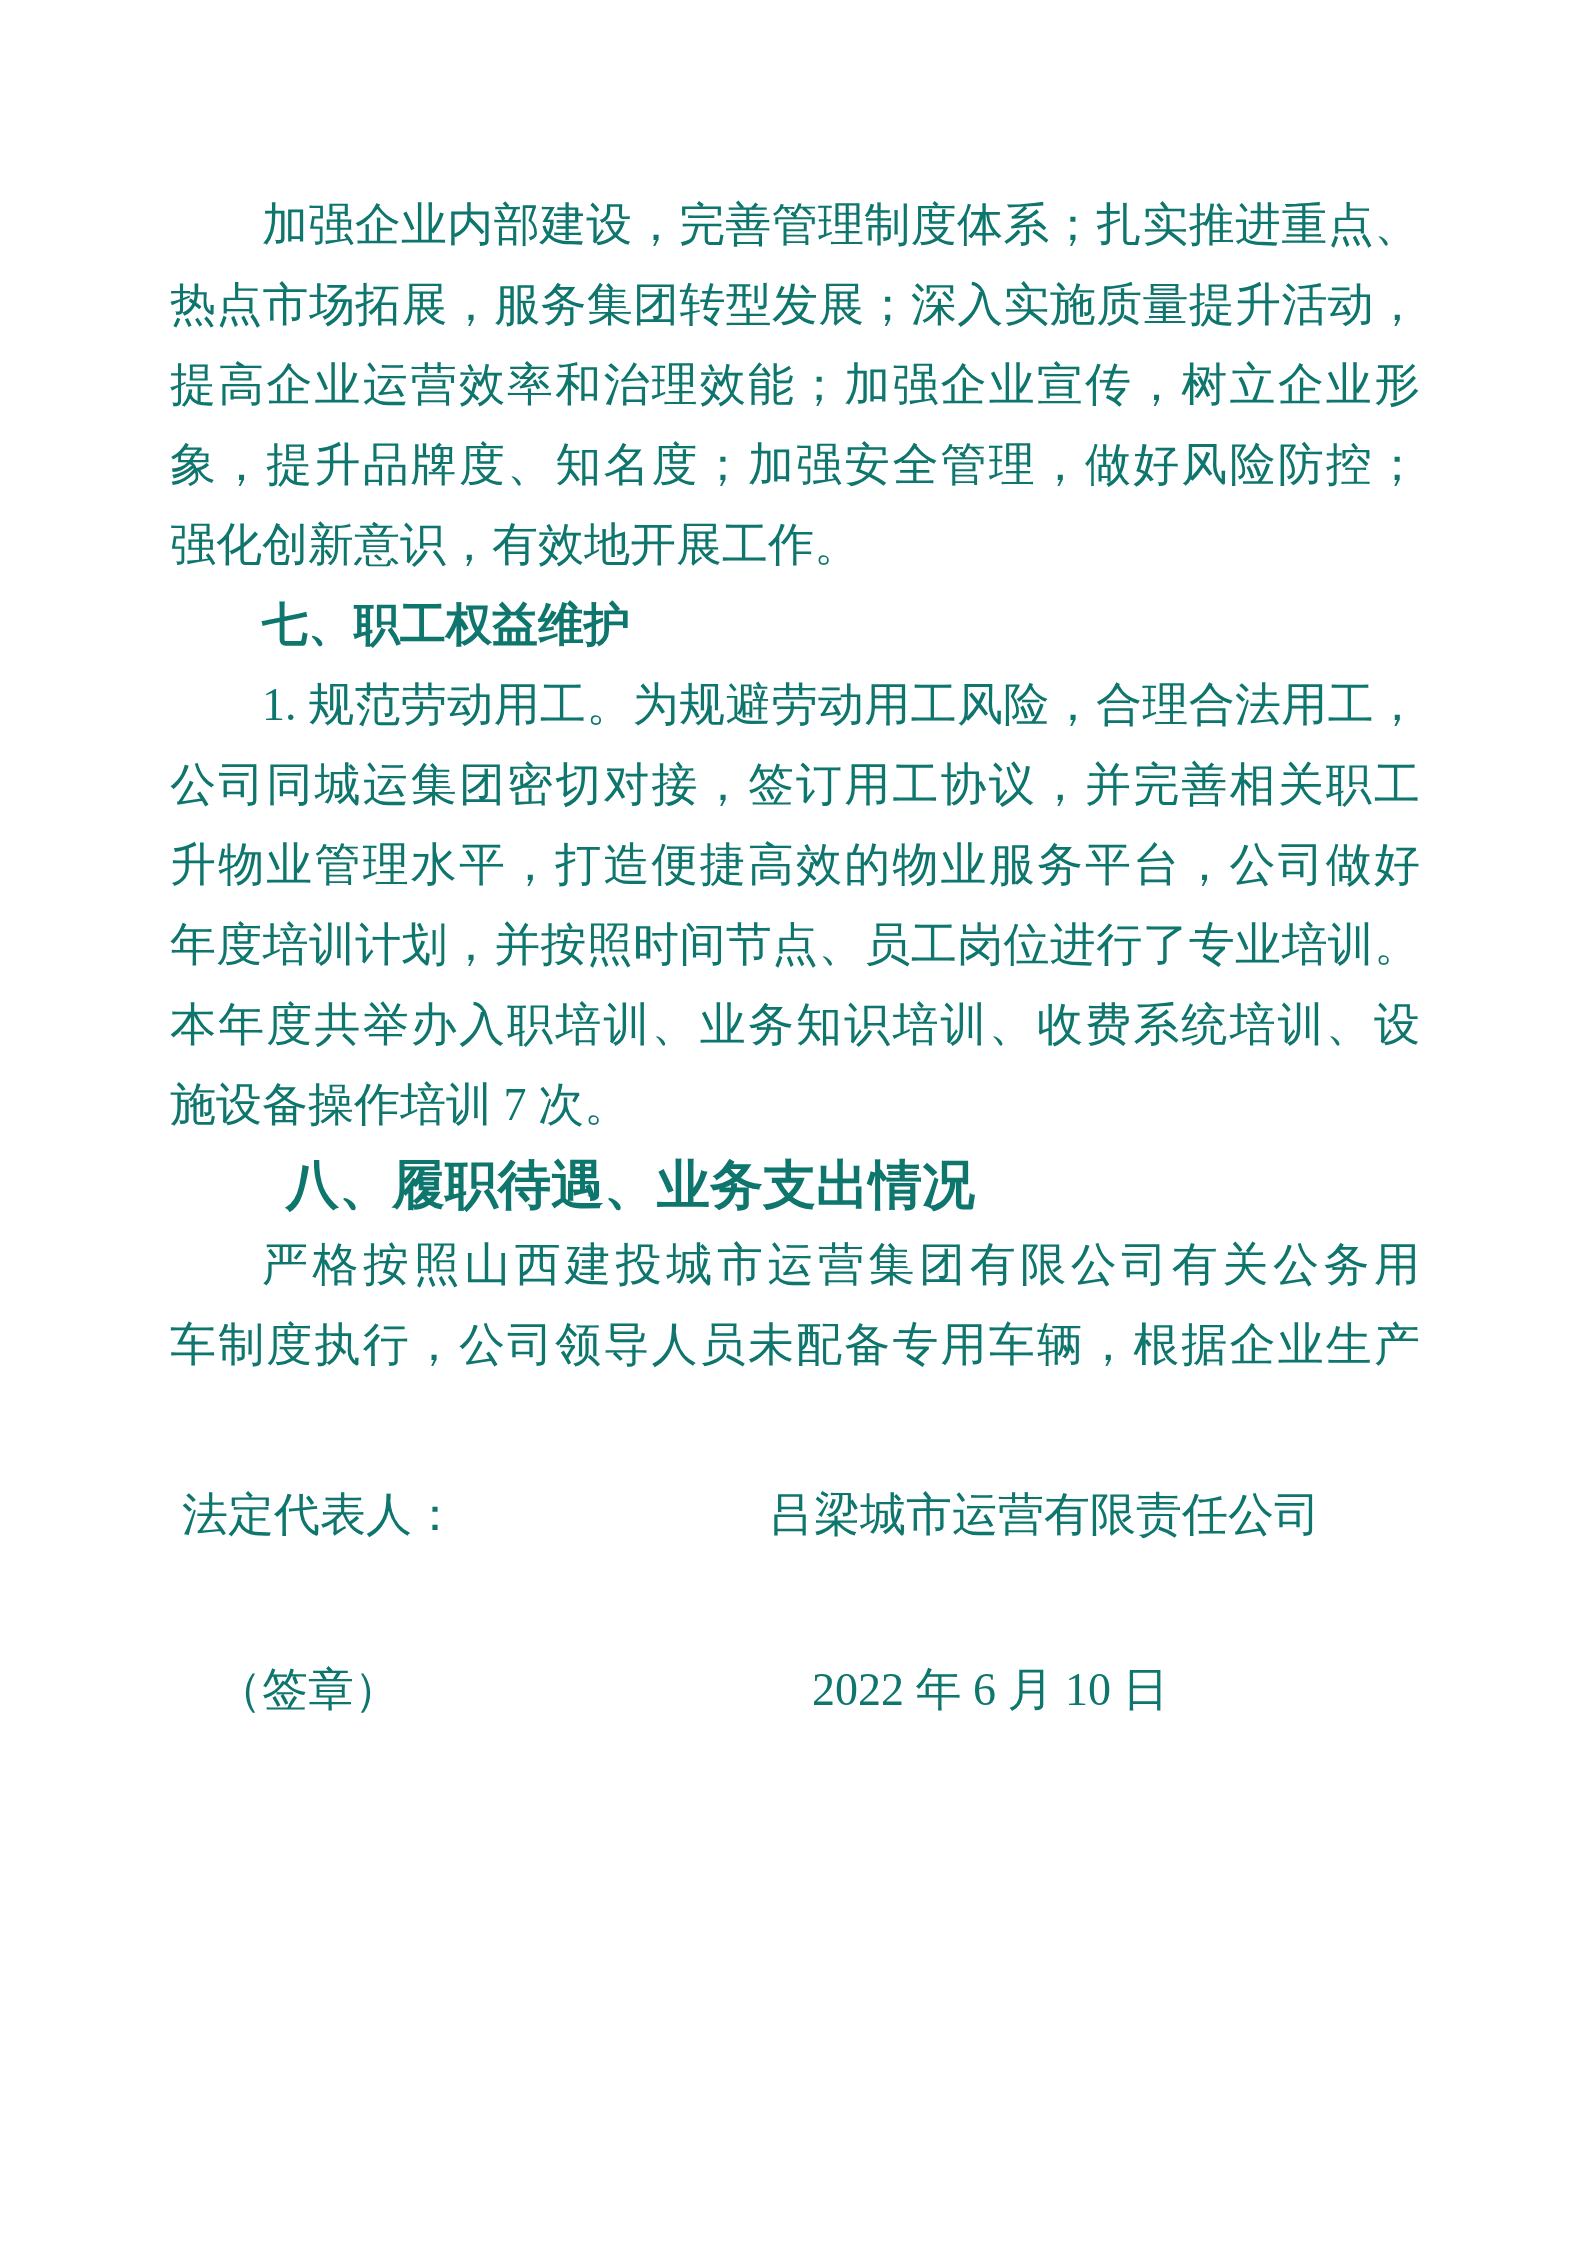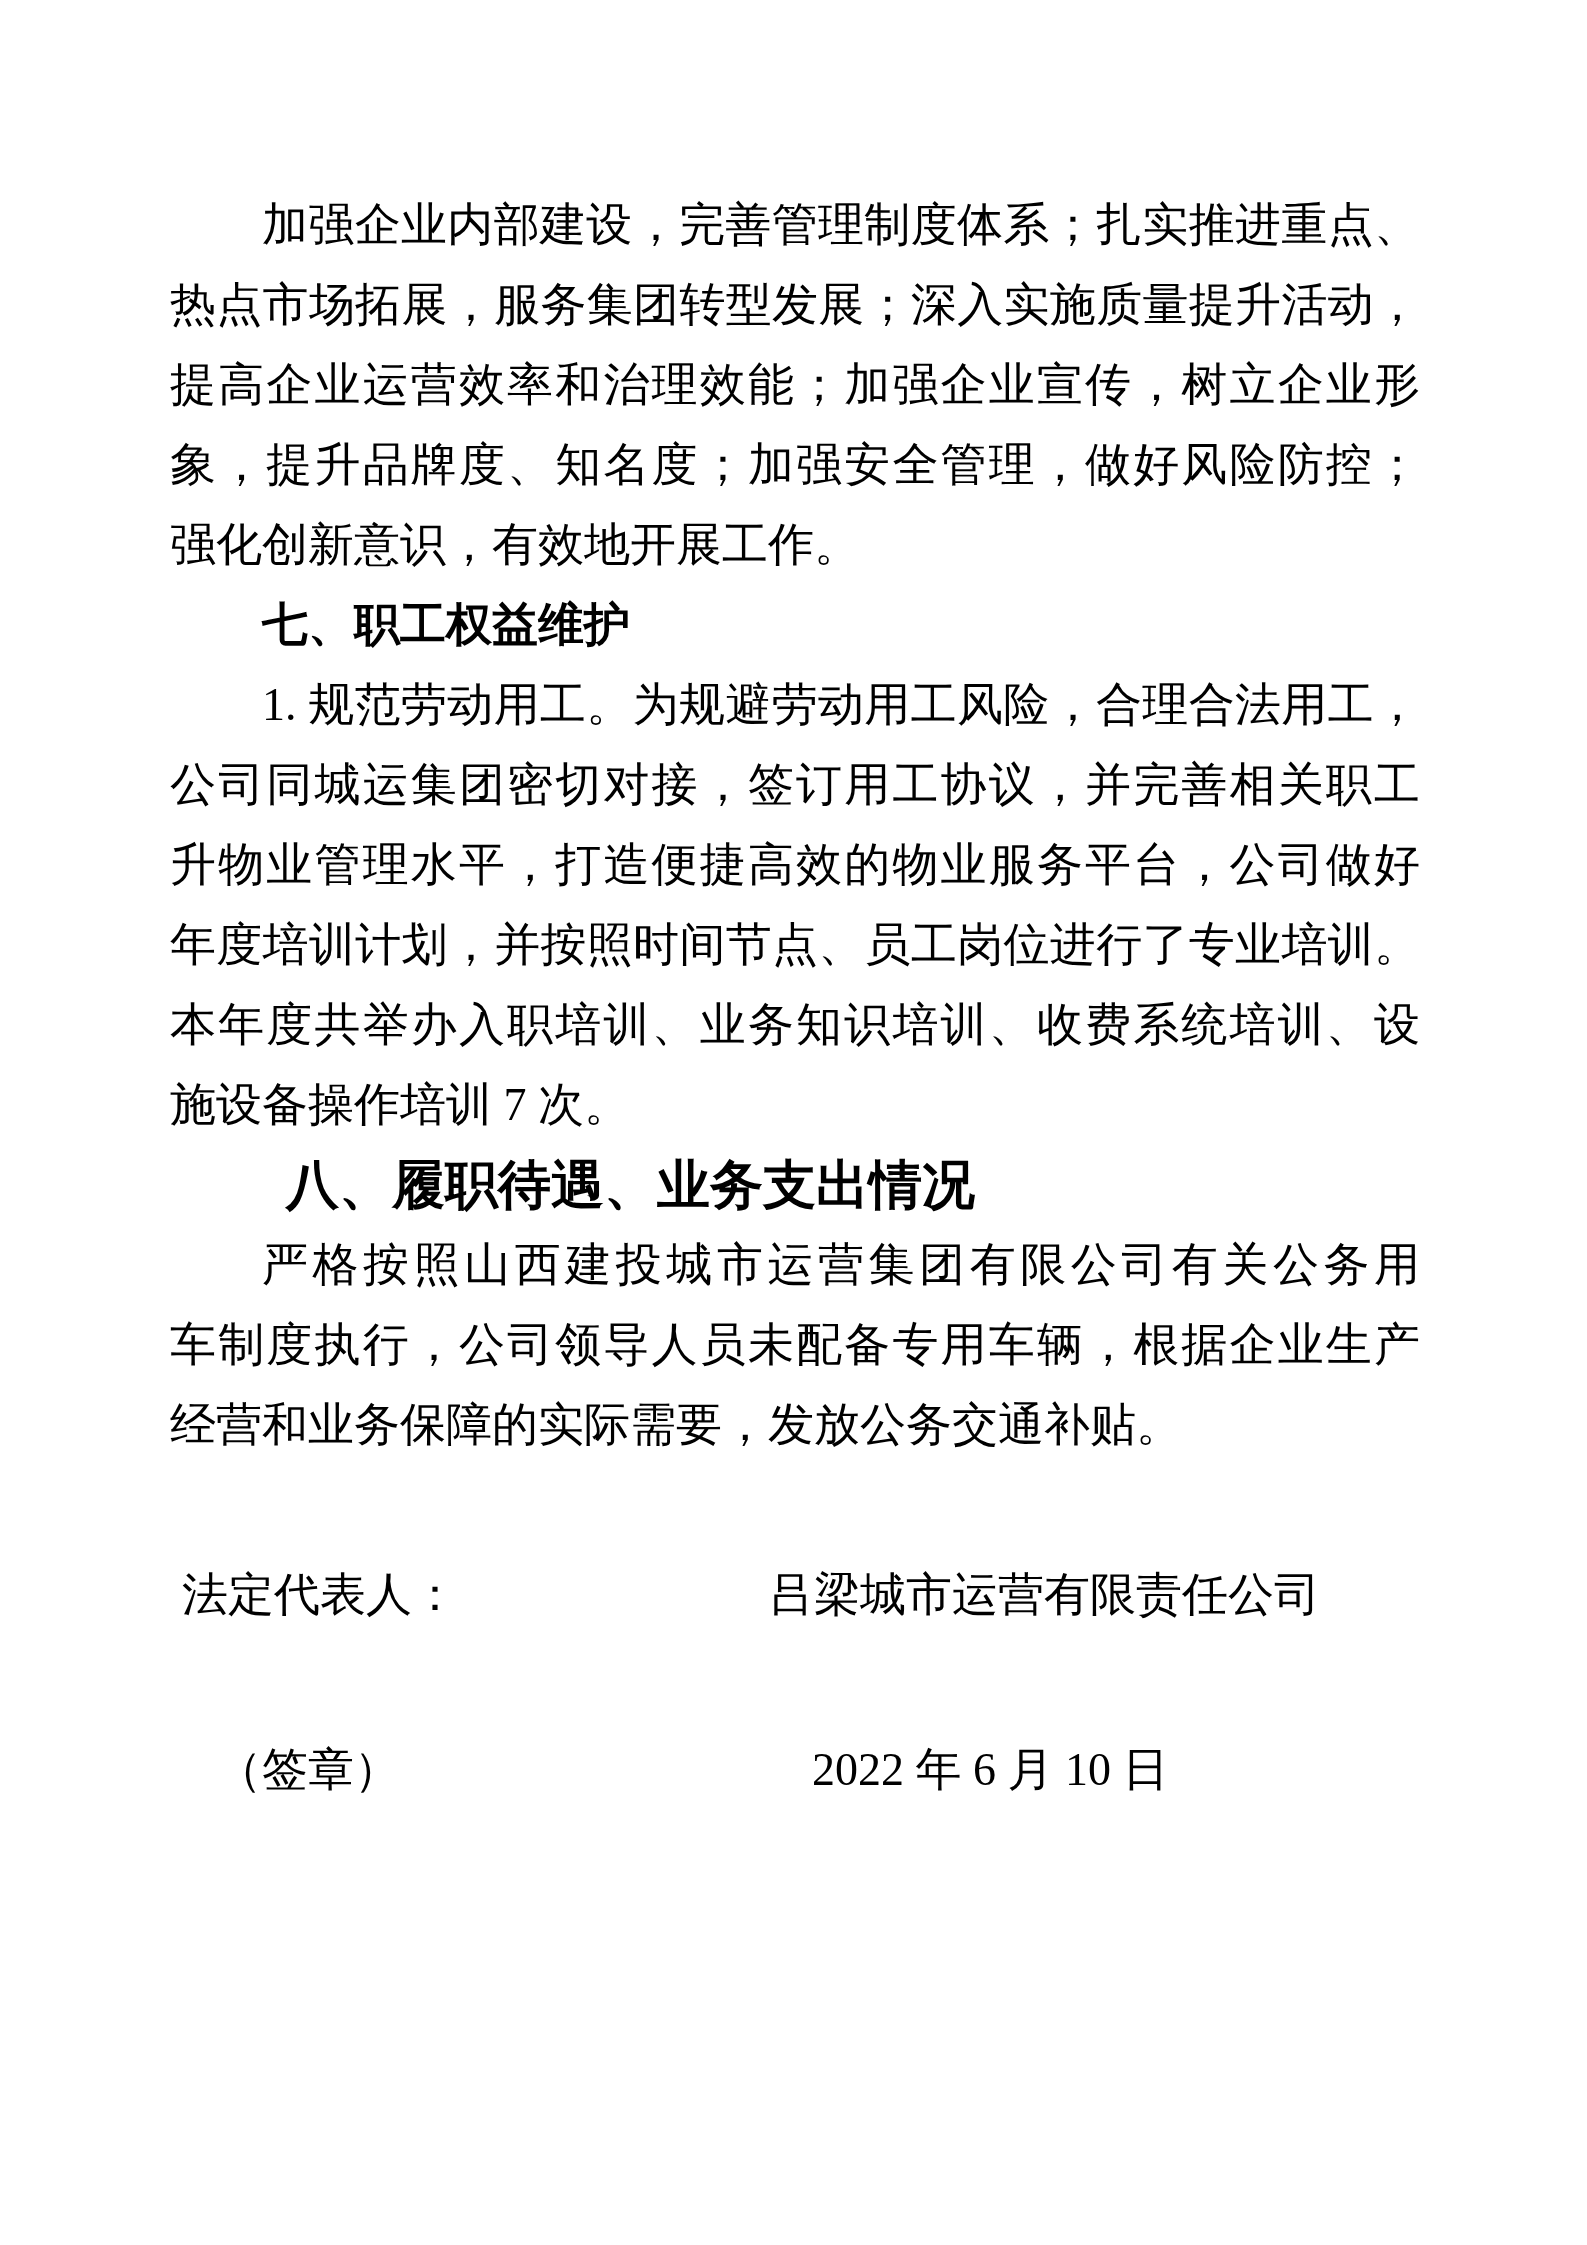--- a/index.html
+++ b/index.html
@@ -6,21 +6,21 @@
     margin: 0;
     padding: 0;
     background: #ffffff;
   }
   .page {
     position: relative;
     width: 1587px;
     height: 2245px;
     background: #ffffff;
     font-family: "Liberation Serif", "DejaVu Serif", serif;
-    color: #000000;
+    color: #0f766e;
     overflow: hidden;
   }
   .content {
     position: absolute;
     left: 170px;
     top: 185px;
     width: 1250px;
   }
   .line {
     font-size: 46px;
@@ -104,21 +104,20 @@
 
     <div class="line">升物业管理水平，打造便捷高效的物业服务平台，公司做好</div>
     <div class="line">年度培训计划，并按照时间节点、员工岗位进行了专业培训。</div>
     <div class="line">本年度共举办入职培训、业务知识培训、收费系统培训、设</div>
     <div class="line end">施设备操作培训 7 次。</div>
 
     <div class="line h8">八、履职待遇、业务支出情况</div>
 
     <div class="line indent">严格按照山西建投城市运营集团有限公司有关公务用</div>
     <div class="line">车制度执行，公司领导人员未配备专用车辆，根据企业生产</div>
-    <div class="line end">经营和业务保障的实际需要，发放公务交通补贴。</div>
 
     <div class="sig-row sig-row-1">
       <span class="sig-left">法定代表人：</span>
       <span class="sig-company">吕梁城市运营有限责任公司</span>
     </div>
 
     <div class="sig-row sig-row-2">
       <span class="seal-left">（签章）</span>
       <span class="sig-date">2022 年 6 月 10 日</span>
     </div>

